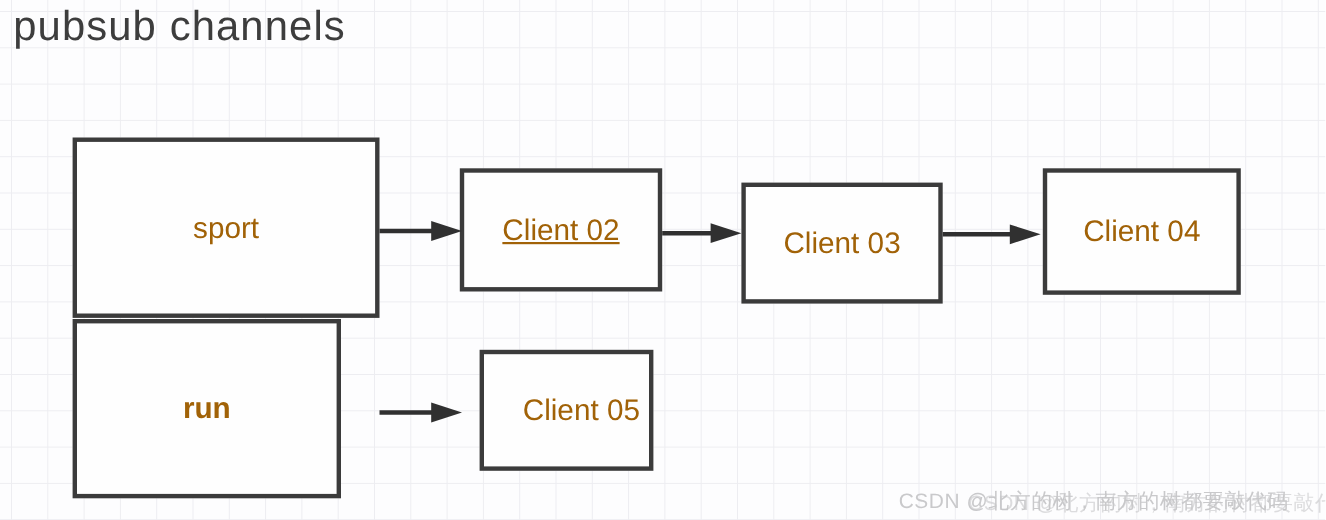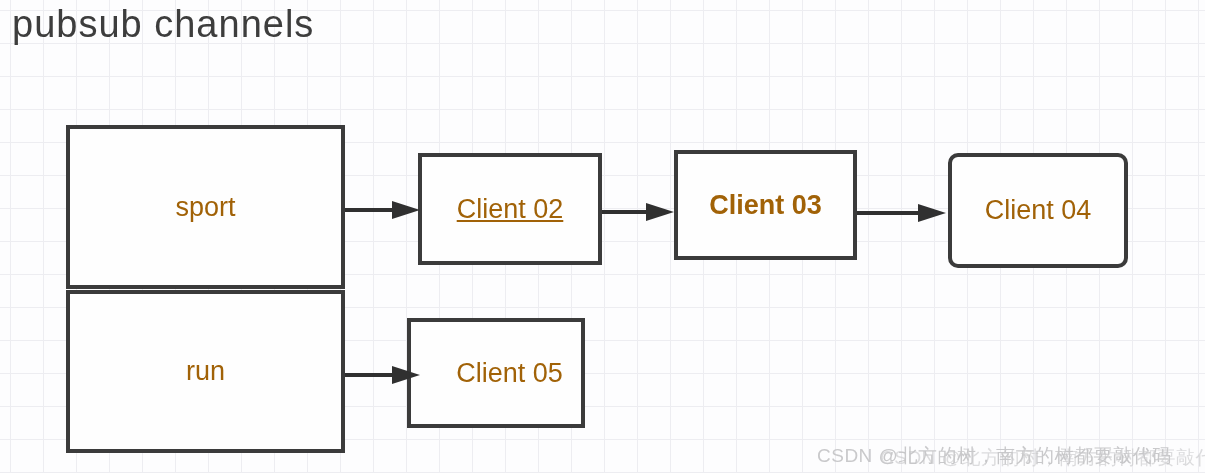--- a/index.html
+++ b/index.html
@@ -32,25 +32,25 @@
     box-sizing: border-box;
     background: #fefefe;
     border: 4px solid #3b3b3b;
     display: flex;
     align-items: center;
     justify-content: center;
     font-size: 27px;
     color: #a16207;
   }
   .cell-sport { left: 66px; top: 125px; width: 279px; height: 164px; }
-  .cell-run   { left: 66px; top: 290px; width: 279px; height: 163px; }
+  .cell-run   { left: 66px; top: 290px; width: 244px; height: 163px; font-weight: bold; }
   .client-02  { left: 418px; top: 153px; width: 184px; height: 112px; text-decoration: underline; }
-  .client-03  { left: 674px; top: 150px; width: 183px; height: 110px; font-weight: bold; }
-  .client-04  { left: 948px; top: 153px; width: 180px; height: 115px; border-radius: 10px; }
-  .client-05  { left: 407px; top: 318px; width: 178px; height: 110px; padding-left: 27px; }
+  .client-03  { left: 674px; top: 166px; width: 183px; height: 110px; }
+  .client-04  { left: 948px; top: 153px; width: 180px; height: 115px; }
+  .client-05  { left: 436px; top: 318px; width: 158px; height: 110px; padding-left: 27px; }
   svg.arrows {
     position: absolute;
     left: 0; top: 0;
     width: 1205px;
     height: 473px;
     pointer-events: none;
   }
   .wm {
     position: absolute;
     font-size: 19px;

